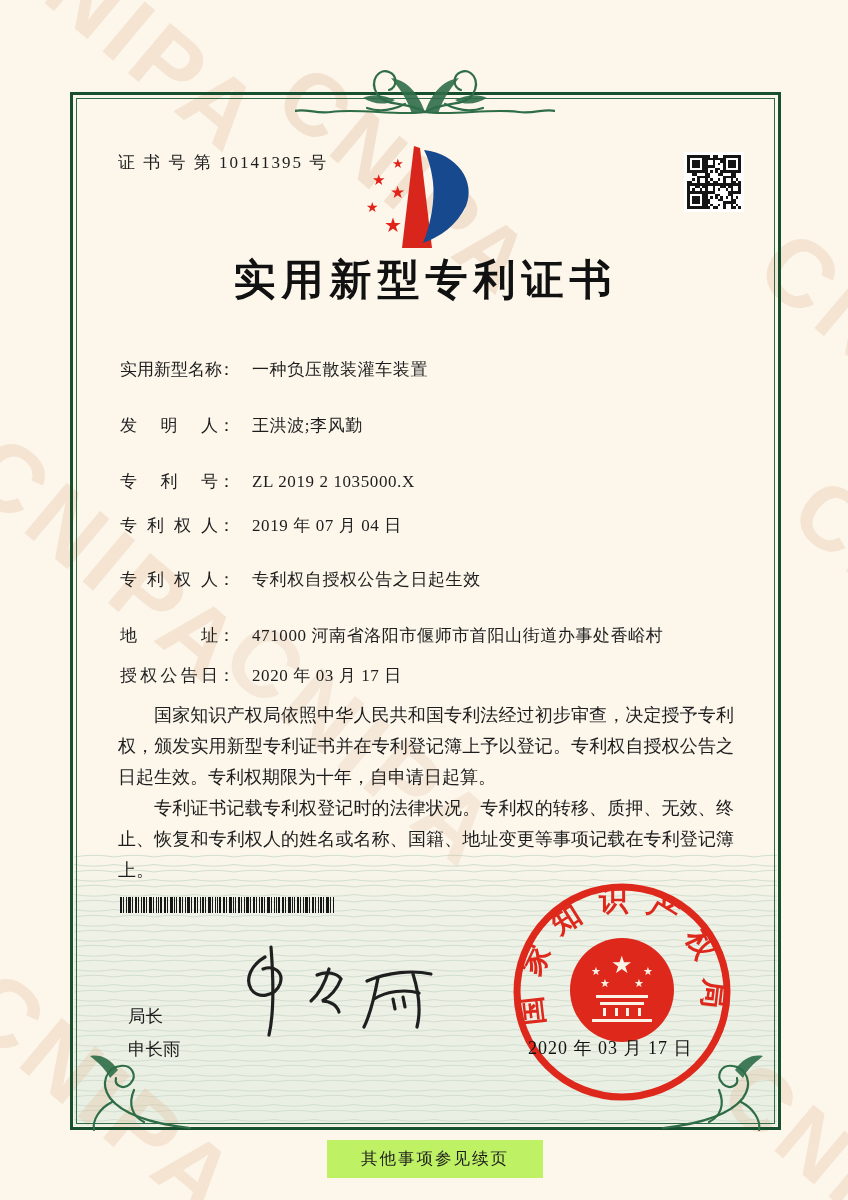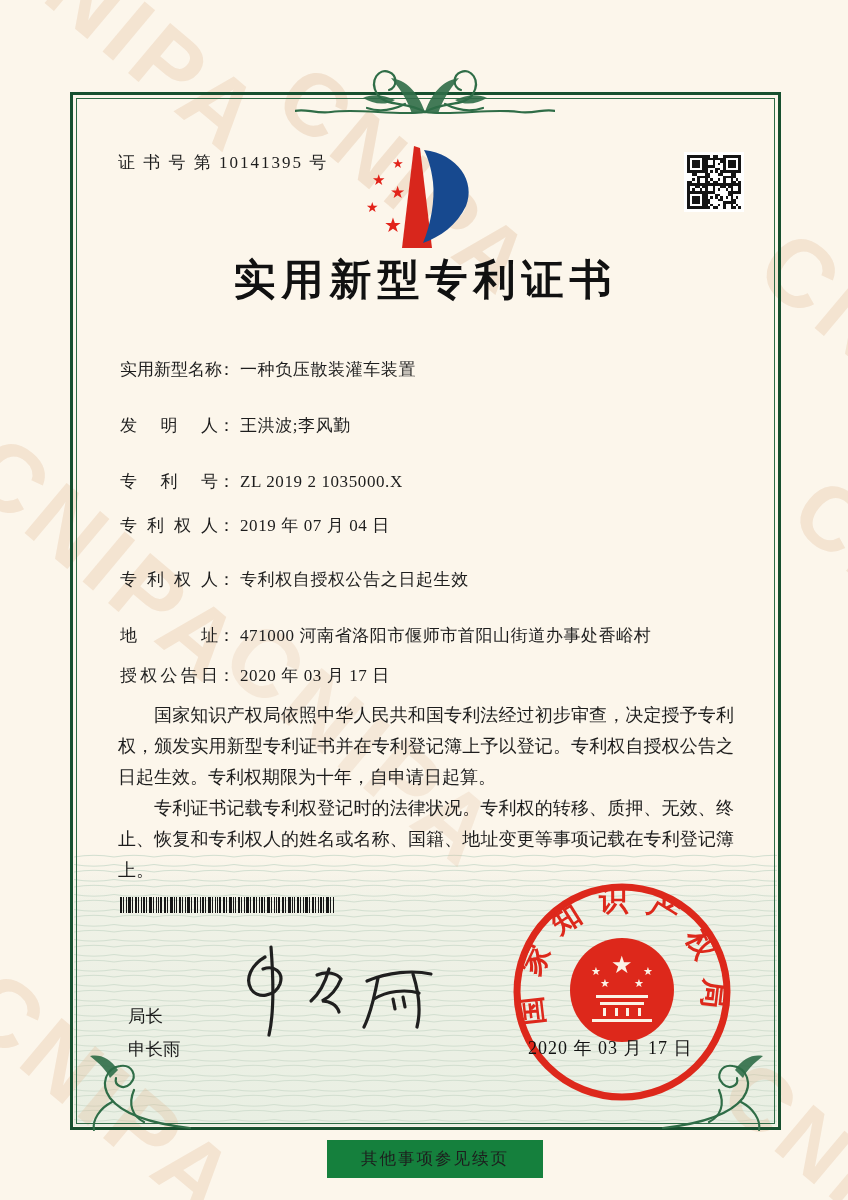--- a/index.html
+++ b/index.html
@@ -28,38 +28,38 @@
   .frame-inner{
     position:absolute;inset:3px;border:1.5px solid #2e6b45;
   }
   .abs{position:absolute;z-index:3;}
   .certno{left:118px;top:151px;font-size:17px;letter-spacing:2px;}
   .title{left:70px;top:252px;width:711px;text-align:center;font-size:42px;
          font-weight:bold;letter-spacing:6px;color:#111;}
   .row{left:120px;font-size:17px;white-space:nowrap;}
   .flabel{display:inline-block;width:98px;text-align:justify;text-align-last:justify;}
   .colon{display:inline-block;width:14px;}
-  .fval{margin-left:8px;letter-spacing:.6px;}
+  .fval{margin-left:20px;letter-spacing:.6px;}
   .grant2{position:absolute;left:318px;top:0;}
   .bodytext{left:118px;top:700px;width:616px;font-size:18px;line-height:31px;
             text-align:justify;}
   .bodytext p{margin:0;text-indent:2em;}
   .barcode{left:120px;top:897px;width:218px;height:16px;font-size:0;white-space:nowrap;}
   .barcode i{display:inline-block;height:100%;background:#161616;}
   .signer{left:128px;top:1000px;font-size:17.5px;line-height:33px;}
   .signature{left:225px;top:943px;}
   .seal{left:507px;top:877px;z-index:4;}
   .seal-ring{fill:none;stroke:#dd281b;stroke-width:7;}
   .seal-text{fill:#dd281b;font-size:29px;font-weight:bold;letter-spacing:17px;
              font-family:"Liberation Serif","DejaVu Serif",serif;}
   .seal-date{left:528px;top:1036px;font-size:18px;color:#121212;z-index:5;letter-spacing:1px;}
   .pagenum{left:70px;top:1098px;width:711px;text-align:center;font-size:15px;
            letter-spacing:3px;color:#2b2b2b;}
   .note{left:327px;top:1140px;width:196px;text-align:center;font-size:16.5px;
-        background:#15803d;padding:8px 10px;letter-spacing:2px;}
+        background:#bef264;padding:8px 10px;letter-spacing:2px;}
   #qr{left:684px;top:152px;width:60px;height:60px;background:#fff;padding:3px;
       box-sizing:border-box;display:grid;grid-template-columns:repeat(21,1fr);
       grid-template-rows:repeat(21,1fr);}
   #qr i{display:block;}
   #qr i.d{background:#151515;}
   .orn path{stroke:#2f6d47;fill:none;stroke-width:2.2;stroke-linecap:round;}
   .orn .leaf{fill:#2f6d47;stroke:none;opacity:.9;}
   .logo-star{fill:#e2231a;font-family:"DejaVu Sans",sans-serif;}
   .emb-star{fill:#fbf3e6;font-family:"DejaVu Sans",sans-serif;}
 </style>

